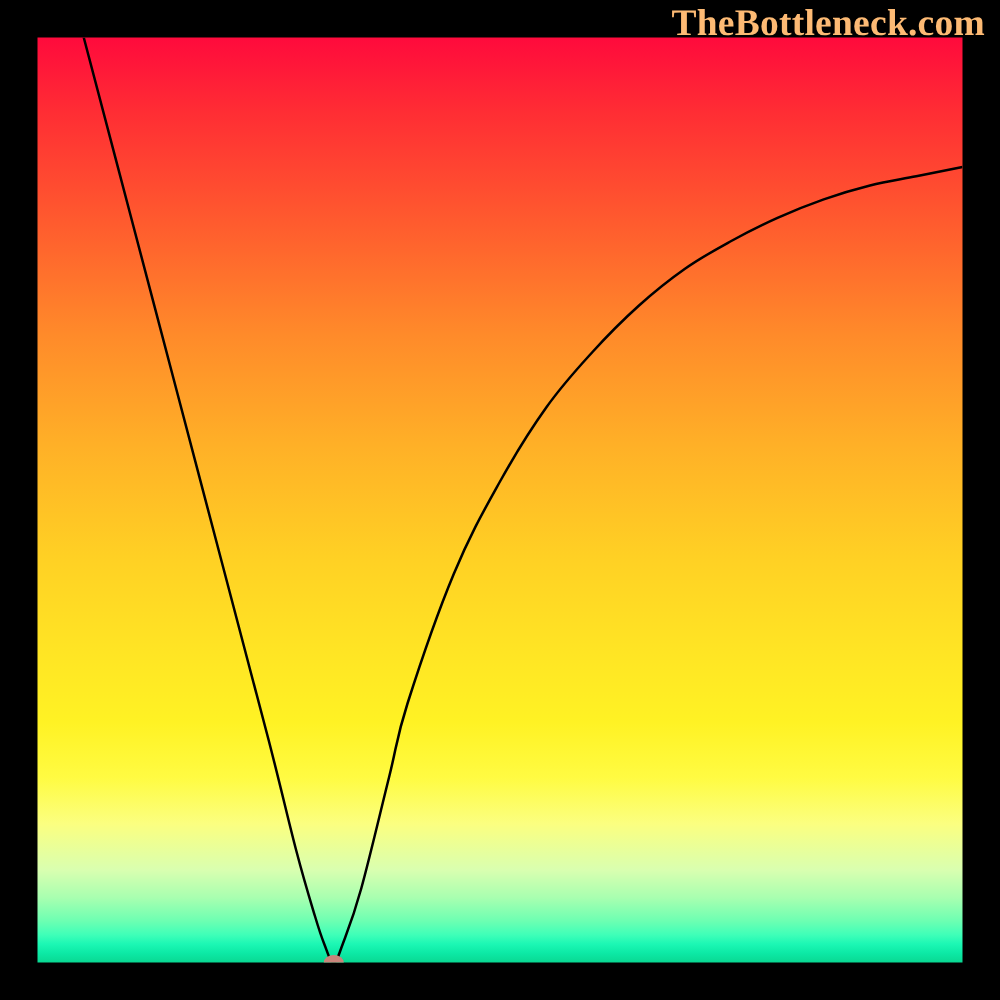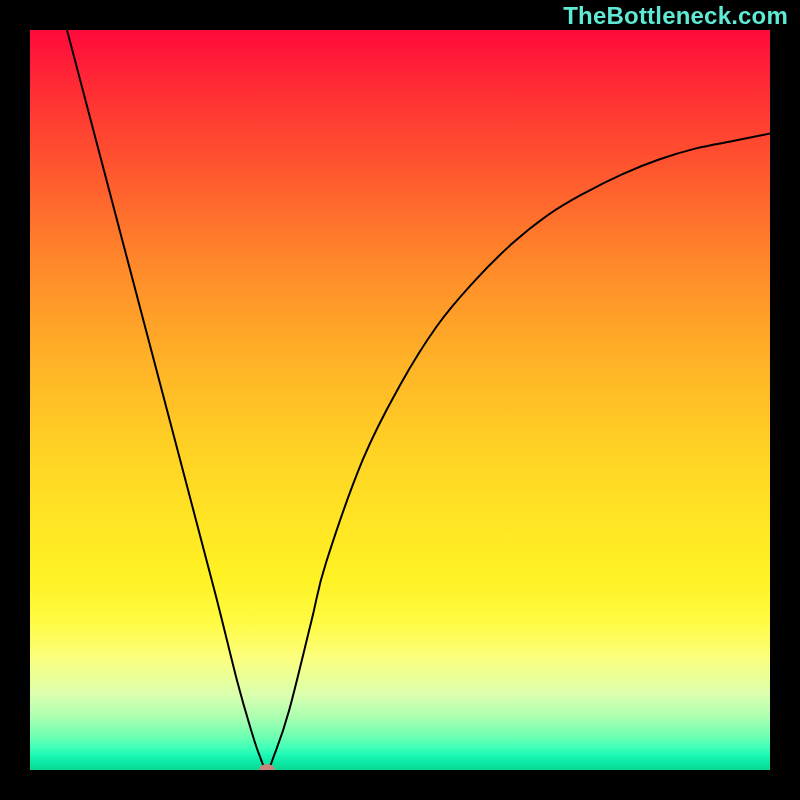--- a/index.html
+++ b/index.html
@@ -7,24 +7,24 @@
   .frame {
     width: 800px;
     height: 800px;
     background: #000;
     position: relative;
   }
   .watermark {
     position: absolute;
     top: 2px;
     right: 12px;
-    font-family: Liberation Sans, sans-serif;
-    font-size: 24px;
+    font-family: Liberation Serif, serif;
+    font-size: 30px;
     font-weight: 600;
-    color: #5eead4;
+    color: #fdba74;
     letter-spacing: 0.2px;
     z-index: 10;
   }
   .plot-area {
     position: absolute;
     left: 30px;
     top: 30px;
     width: 740px;
     height: 740px;
     background: linear-gradient(to bottom,

